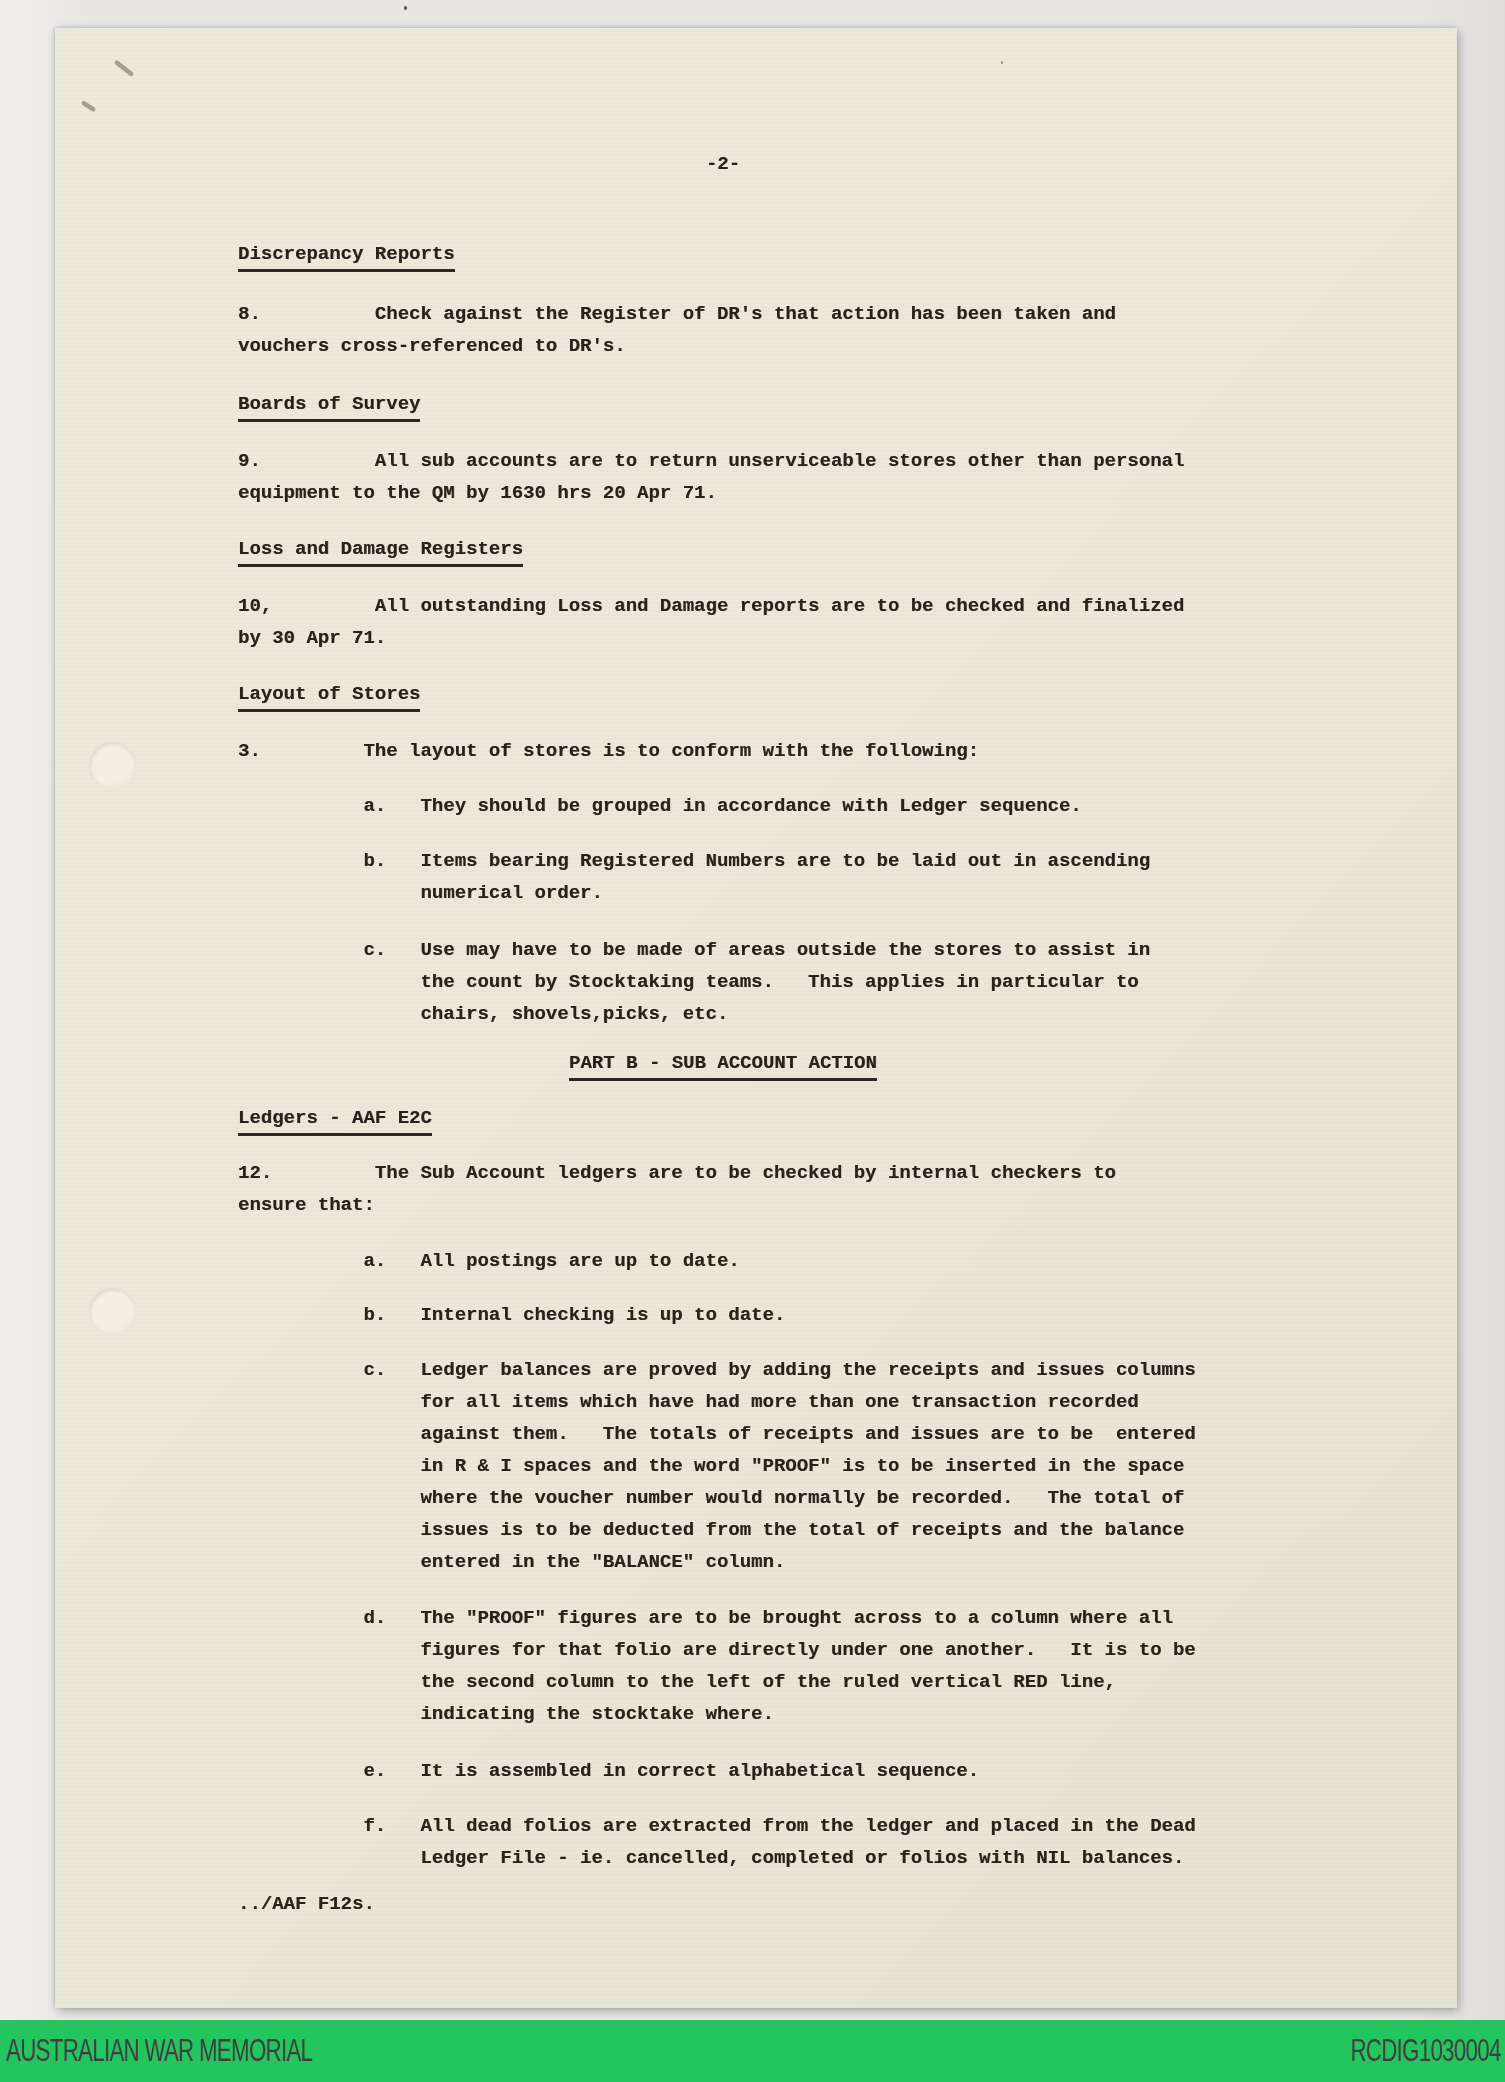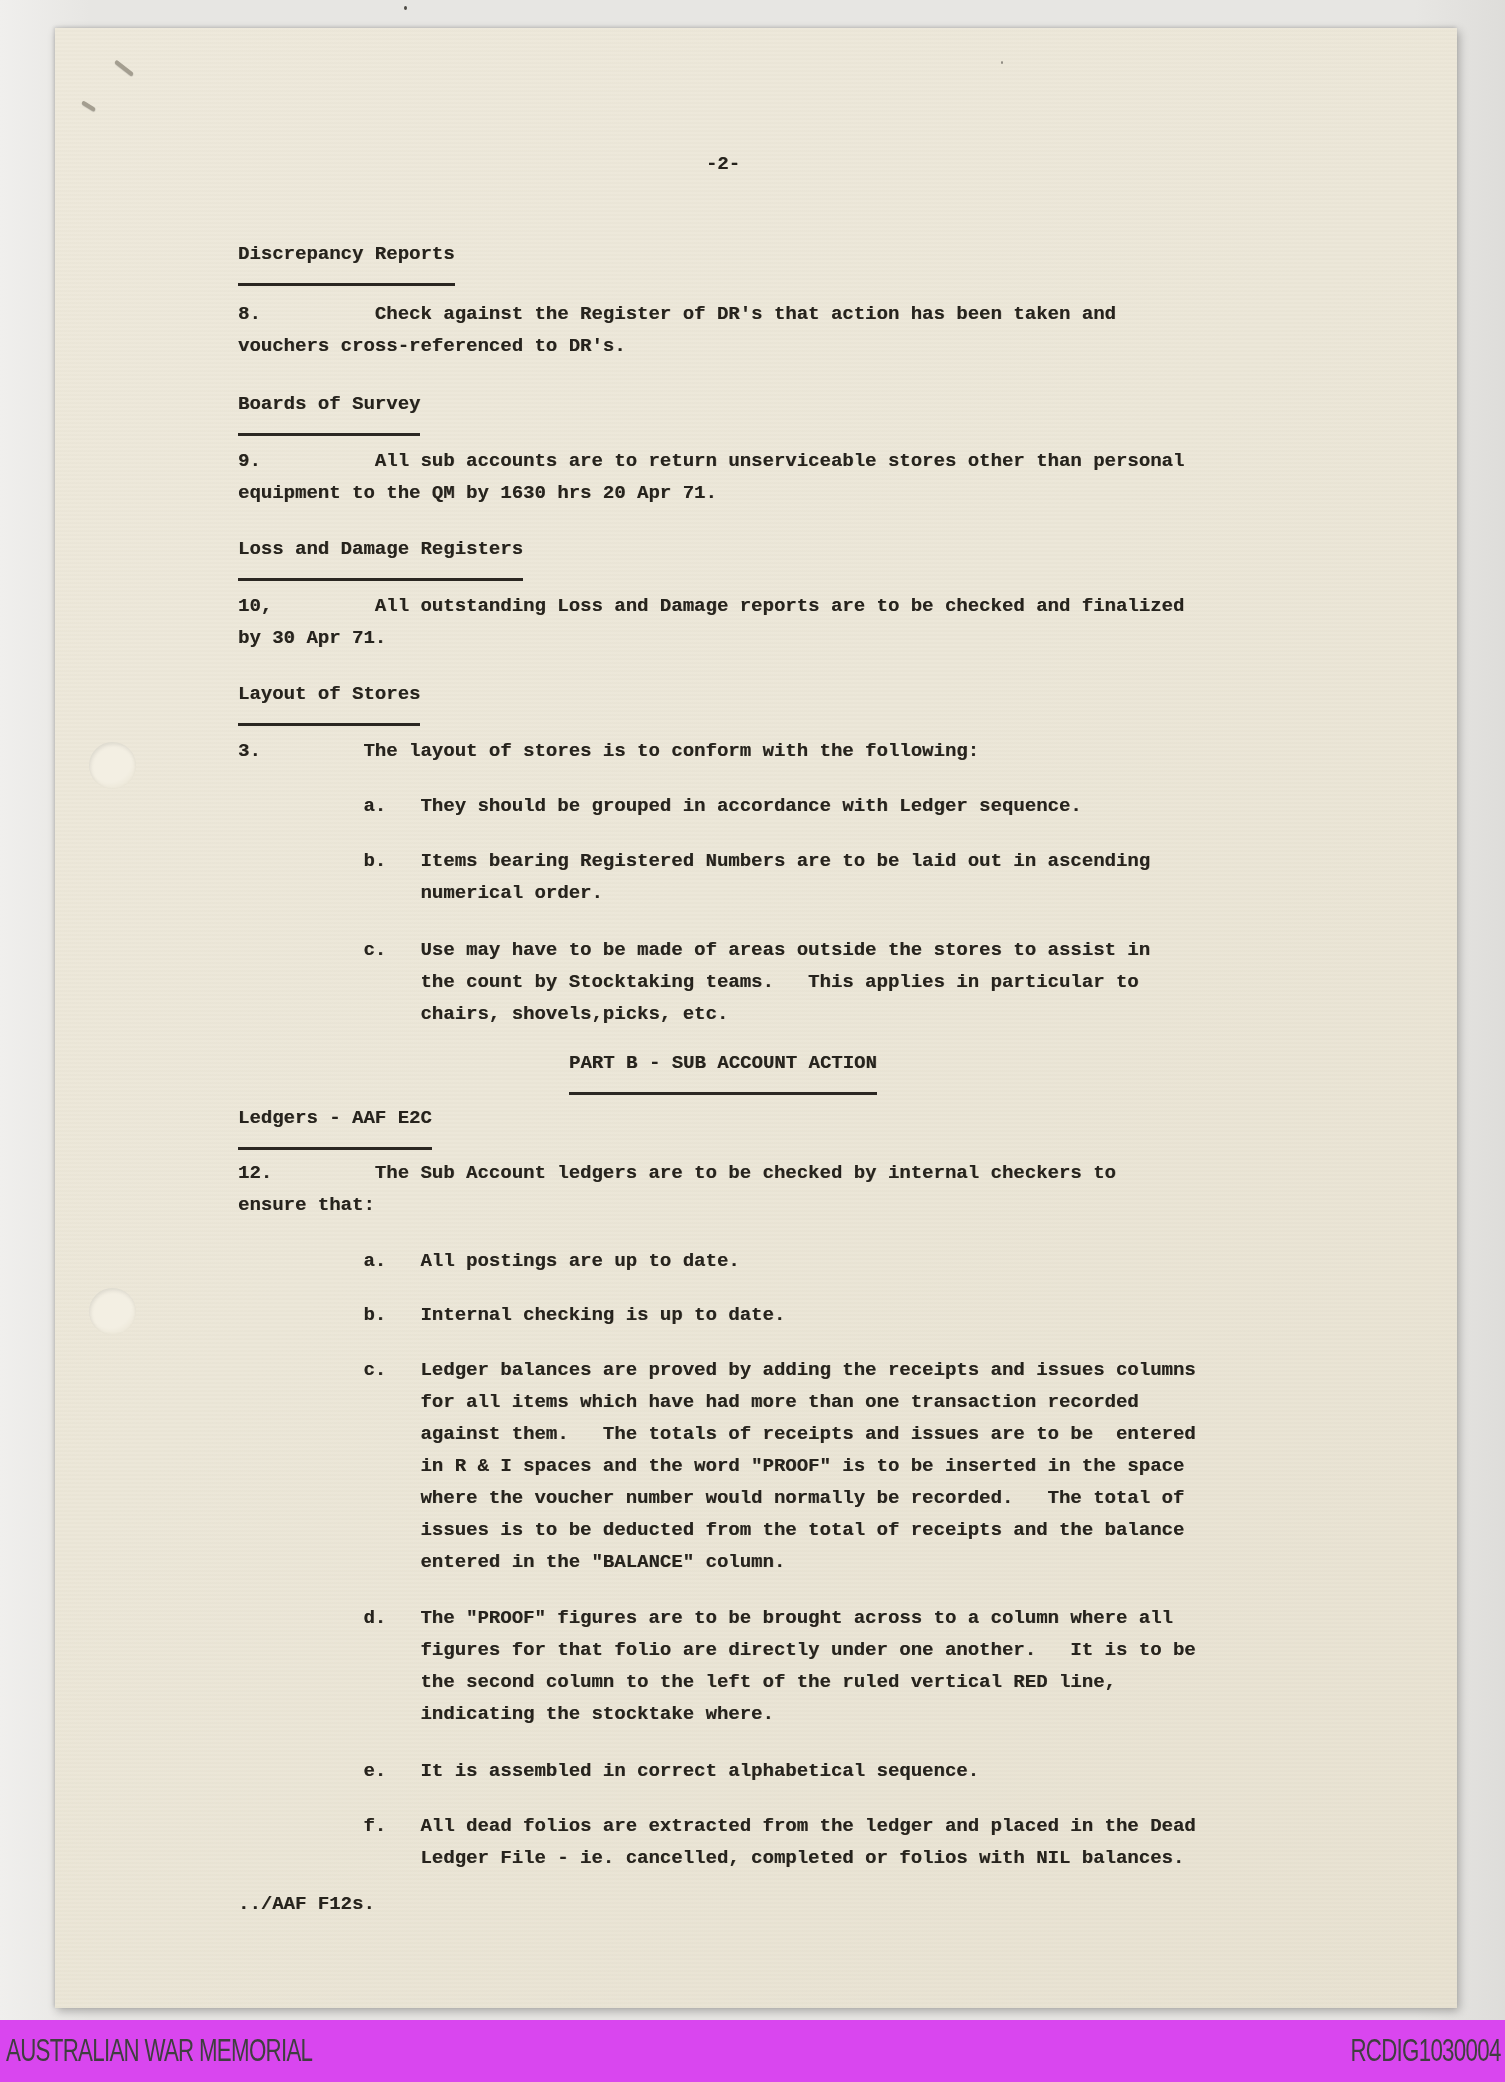--- a/index.html
+++ b/index.html
@@ -15,34 +15,34 @@
       repeating-linear-gradient(0deg, rgba(0,0,0,0.012) 0 2px, rgba(255,255,255,0.015) 2px 4px),
       linear-gradient(135deg,#eee9db 0%,#ece7d8 45%,#e8e2d1 100%);
     box-shadow:2px 3px 9px rgba(0,0,0,0.28), -1px -1px 3px rgba(0,0,0,0.12);
   }
   .doc-text{
     position:absolute;left:183px;top:120px;width:970px;
     font-size:19px;line-height:32px;font-weight:700;color:#26231d;
     text-shadow:0.4px 0.4px 0.6px rgba(40,33,24,0.5);
   }
   .line{white-space:pre;height:32px;}
-  .u{border-bottom:3px solid #2b2722;padding-bottom:18px;}
+  .u{border-bottom:3px solid #2b2722;padding-bottom:4px;}
   .page-number,.heading-center{text-align:center;}
   .continuation{}
   .punch-hole{
     position:absolute;left:34px;width:47px;height:47px;border-radius:50%;
     background:radial-gradient(circle at 45% 40%, #f3efe3 55%, #e9e4d4 85%, #ddd7c5 100%);
     box-shadow:inset 1px 2px 4px rgba(0,0,0,0.10);
   }
   .staple{position:absolute;background:#a49e90;border-radius:2px;box-shadow:0.5px 0.5px 1px rgba(0,0,0,.3);}
   .staple1{left:58px;top:38px;width:22px;height:4px;transform:rotate(38deg);}
   .staple2{left:26px;top:76px;width:15px;height:4px;transform:rotate(32deg);}
   .speck{position:absolute;background:#4d4a44;border-radius:50%;}
   .footer-bar{
-    position:absolute;left:0;bottom:0;width:1505px;height:62px;background:#d946ef;
+    position:absolute;left:0;bottom:0;width:1505px;height:62px;background:#22c55e;
     display:flex;align-items:center;justify-content:space-between;
     font-family:"Liberation Sans","DejaVu Sans",sans-serif;
     color:#3f3f3f;font-size:31px;font-weight:400;
   }
   .footer-left{transform:scaleX(0.72);transform-origin:left center;margin-left:6px;letter-spacing:-1px;}
   .footer-right{transform:scaleX(0.72);transform-origin:right center;margin-right:4px;letter-spacing:-1px;}
 </style>
 </head>
 <body>
 

